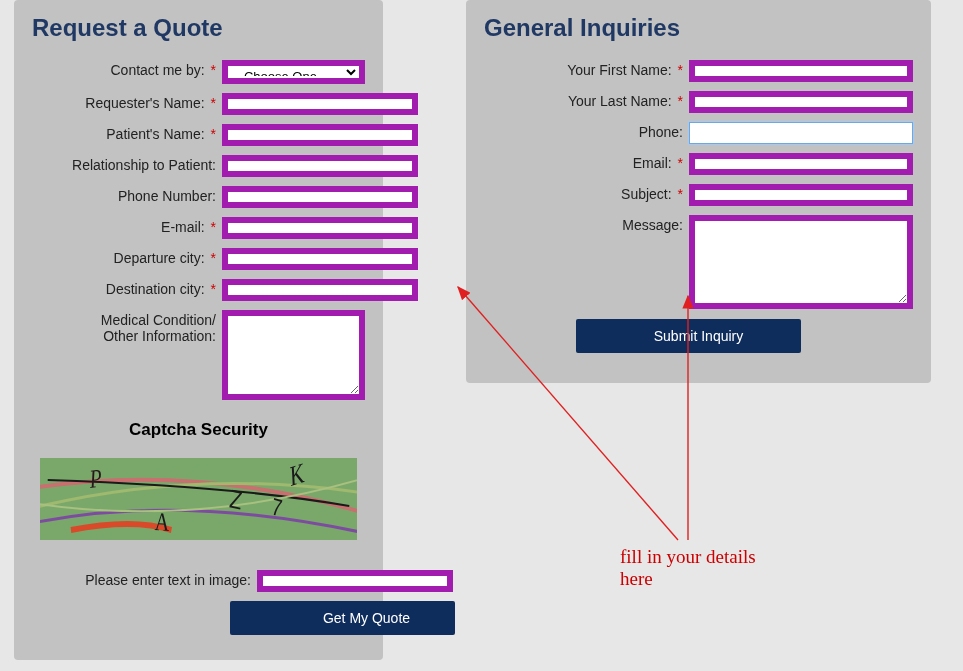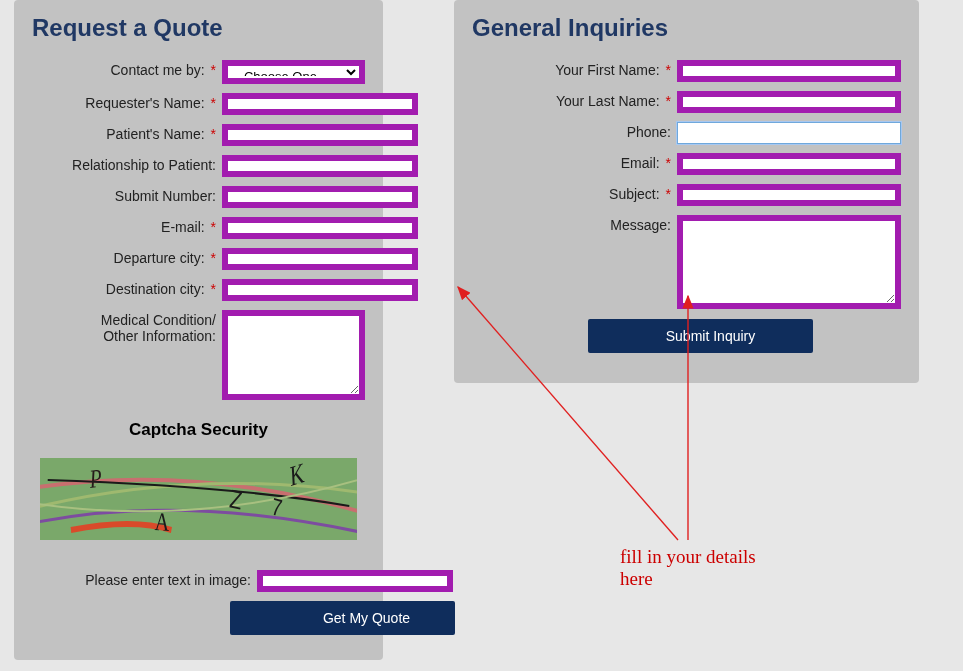--- a/index.html
+++ b/index.html
@@ -19,21 +19,21 @@
     padding: 10px 18px 18px 18px;
     position: absolute;
   }
   .panel-left {
     left: 14px;
     top: 0px;
     width: 369px;
     height: 660px;
   }
   .panel-right {
-    left: 454px;
+    left: 466px;
     top: 0px;
     width: 465px;
     height: 383px;
   }
   .panel-title {
     color: #203864;
     font-size: 24px;
     font-weight: bold;
     margin-bottom: 18px;
     margin-top: 4px;
@@ -88,21 +88,21 @@
     color: #fff;
     border: none;
     width: 225px;
     height: 34px;
     font-size: 14px;
     border-radius: 2px;
     cursor: pointer;
     font-family: Arial, Helvetica, sans-serif;
   }
   .btn-left { margin-left: 198px; margin-top: 8px; padding-left: 48px; }
-  .btn-right { margin-left: 116px; margin-top: 10px; width: 225px; padding-left: 20px; }
+  .btn-right { margin-left: 92px; margin-top: 10px; width: 225px; padding-left: 20px; }
   .annotation {
     position: absolute;
     color: #c00;
     font-family: "Times New Roman", serif;
     font-size: 19px;
     text-align: left;
     line-height: 1.15;
     left: 620px;
     top: 546px;
     width: 160px;
@@ -132,21 +132,21 @@
   </div>
   <div class="row">
     <div class="row-label"><span>Patient's Name:</span> <span class="req">*</span></div>
     <input type="text" style="">
   </div>
   <div class="row">
     <div class="row-label">Relationship to Patient:</div>
     <input type="text" style="">
   </div>
   <div class="row">
-    <div class="row-label">Submit Number:</div>
+    <div class="row-label">Phone Number:</div>
     <input type="text" style="">
   </div>
   <div class="row">
     <div class="row-label"><span>E-mail:</span> <span class="req">*</span></div>
     <input type="text" style="">
   </div>
   <div class="row">
     <div class="row-label"><span>Departure city:</span> <span class="req">*</span></div>
     <input type="text" style="">
   </div>

